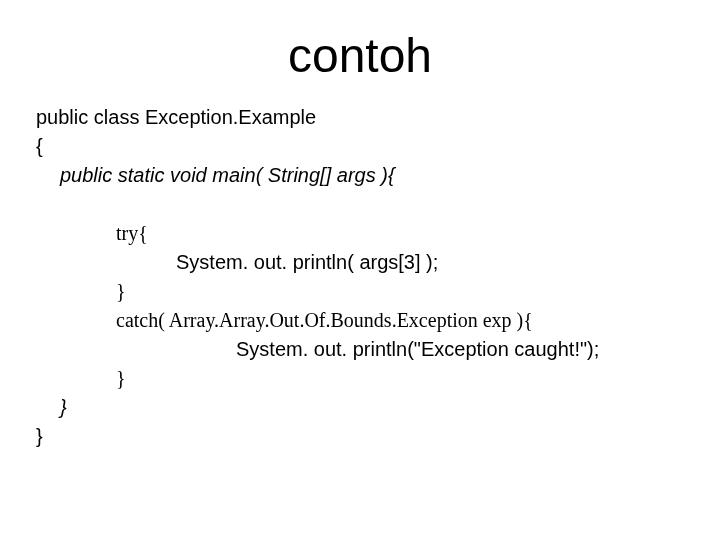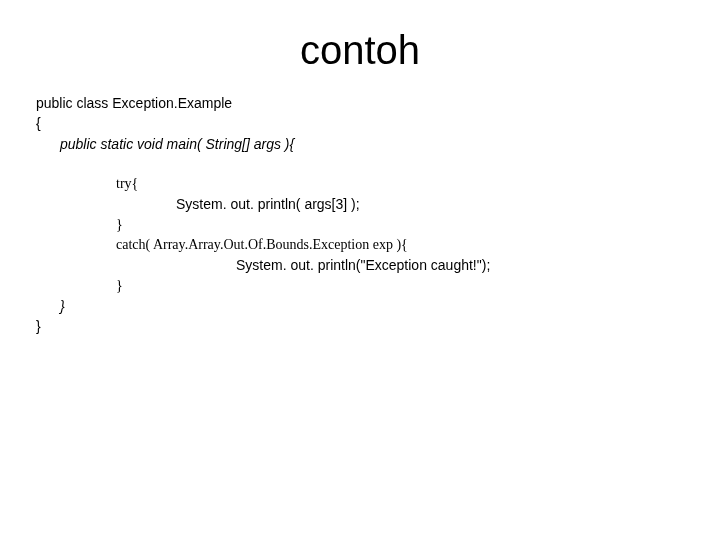--- a/index.html
+++ b/index.html
@@ -9,28 +9,28 @@
     }
     body {
       width: 720px;
       height: 540px;
       background: #ffffff;
       font-family: Arial, sans-serif;
       position: relative;
     }
     .title {
       text-align: center;
-      font-size: 40px;
+      font-size: 48px;
       font-weight: normal;
       padding-top: 28px;
       padding-bottom: 20px;
     }
     .code-block {
       padding-left: 36px;
-      font-size: 14px;
+      font-size: 20px;
       line-height: 1.45;
     }
     .code-line {
       white-space: pre;
     }
     .indent-1 { padding-left: 24px; font-style: italic; }
     .indent-2 { padding-left: 80px; font-family: Liberation Serif, serif; }
     .indent-3 { padding-left: 140px; }
     .indent-4 { padding-left: 200px; }
     .blank-line { height: 1.45em; }

